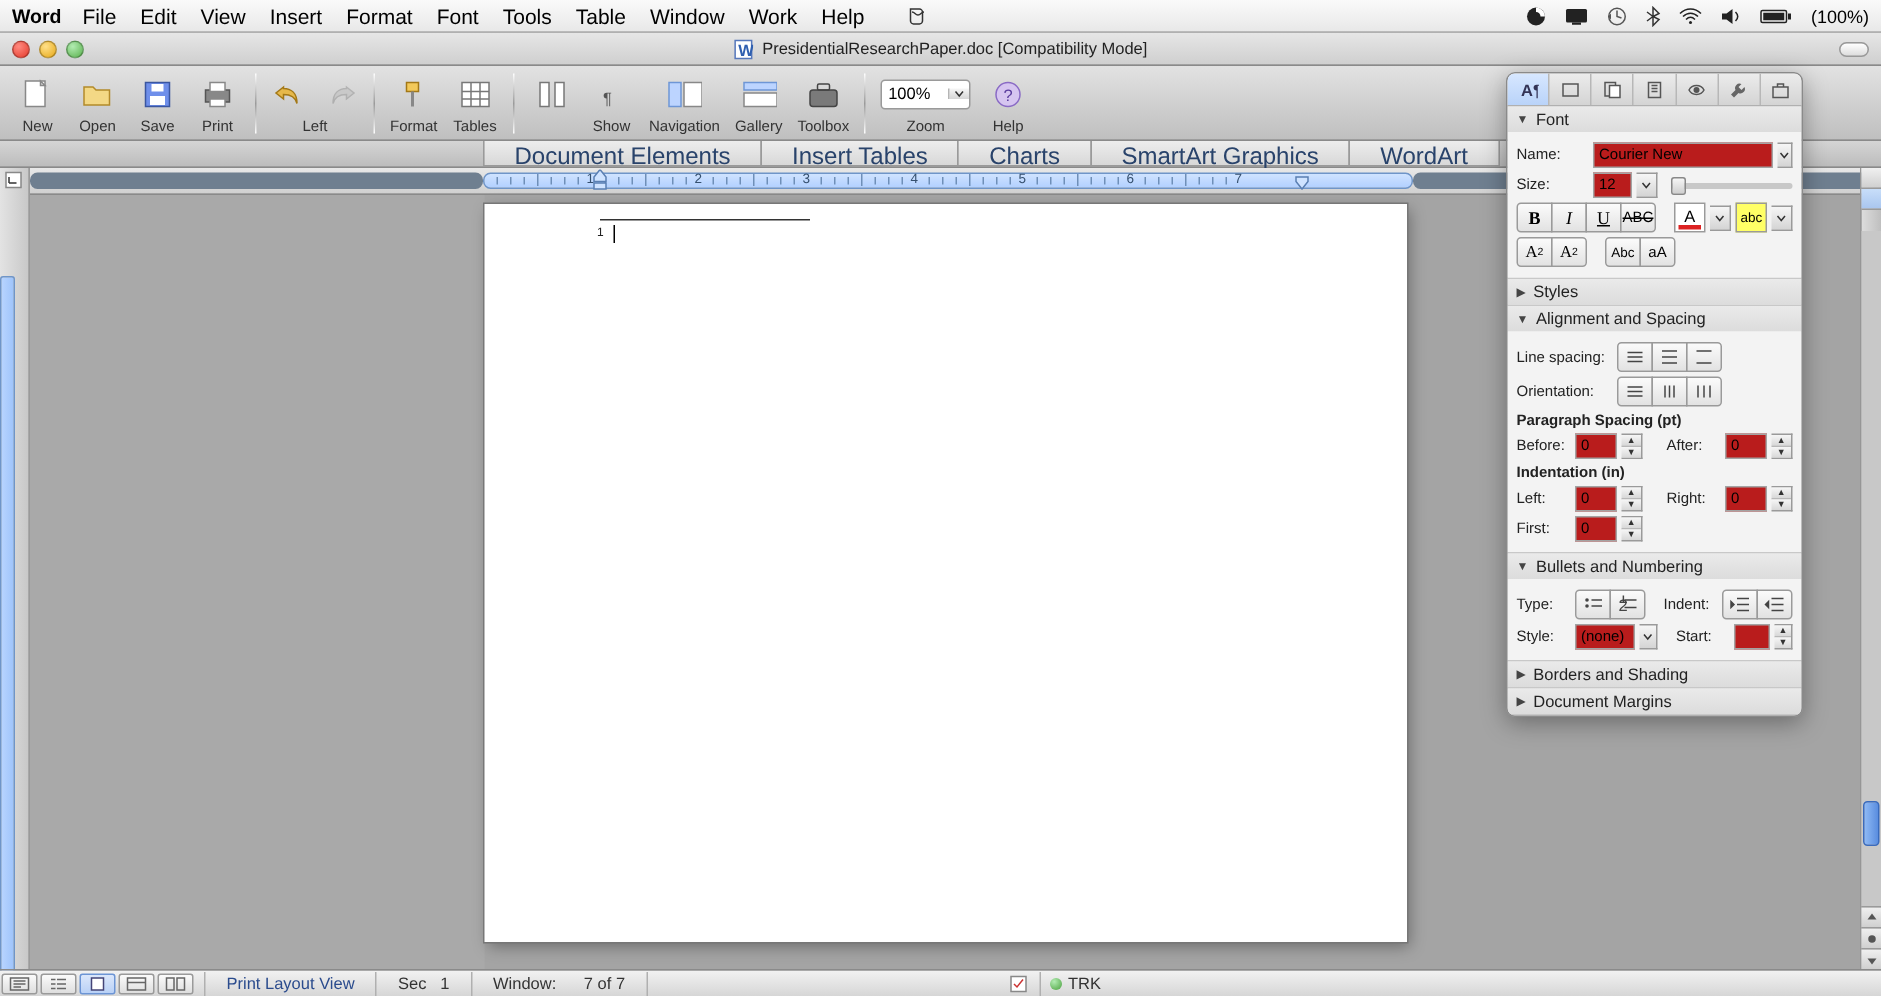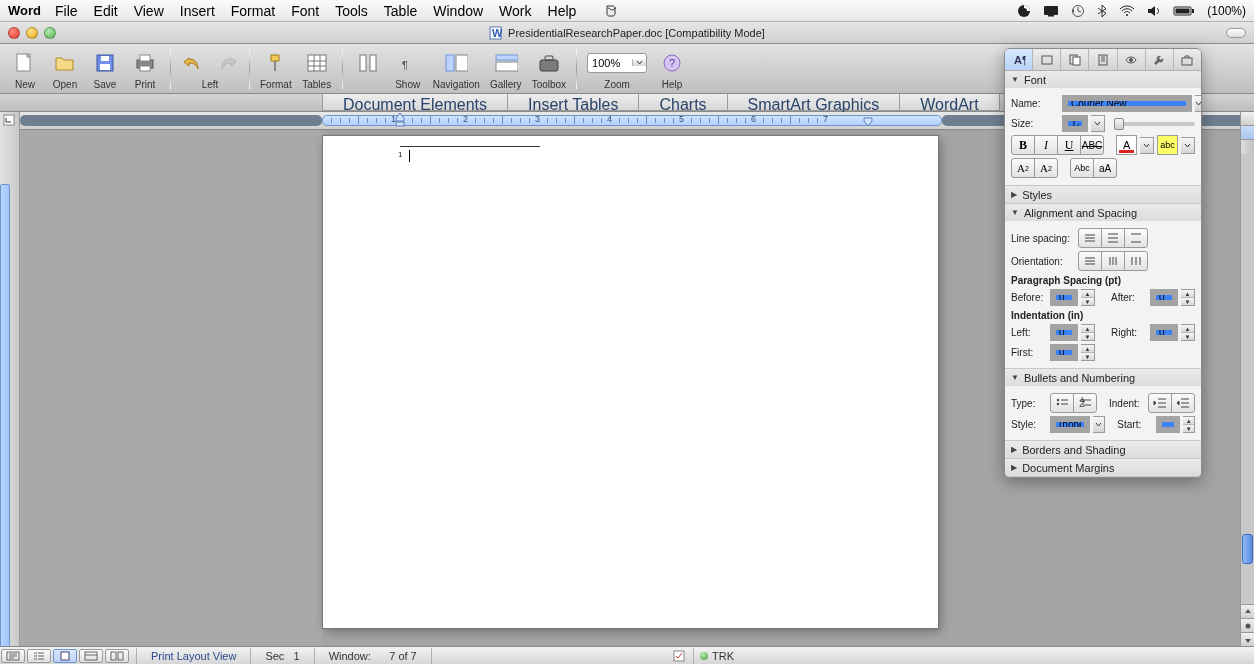--- a/index.html
+++ b/index.html
@@ -80,21 +80,21 @@
 .palette .tabs .tb{flex:1;display:flex;align-items:center;justify-content:center;border-right:1px solid #b7b7b7}
 .palette .tabs .tb:last-child{border-right:none}
 .palette .tabs .tb.active{background:linear-gradient(#d7e7ff,#b9d3f9)}
 .palette .sect{border-bottom:1px solid #c8c8c8}
 .palette .shead{height:17px;display:flex;align-items:center;padding:0 6px;background:linear-gradient(#eaeaea,#dcdcdc);font-size:10px;color:#222;gap:5px;cursor:default}
 .palette .shead .tri{font-size:8px;color:#444}
 .palette .sbody{padding:4px 6px;background:#f3f3f3}
 .palette .row{display:flex;align-items:center;margin:3px 0;gap:3px}
 .palette .row label{font-size:10px;color:#222;min-width:48px}
 .palette .row label.narrow{min-width:36px}
-.palette input[type=text]{height:17px;border:6px solid #a3a3a3;background:#3b82f6;padding:0 3px;font-size:10px;outline:none}
+.palette input[type=text]{height:17px;border:1px solid #a3a3a3;background:#b91c1c;padding:0 3px;font-size:10px;outline:none}
 .palette .dd{width:14px;height:17px;background:linear-gradient(#f6f6f6,#d4d4d4);border:1px solid #9a9a9a;border-left:none;display:flex;align-items:center;justify-content:center}
 .palette .stepper{width:14px;height:17px;display:flex;flex-direction:column;border:1px solid #9a9a9a;border-left:none}
 .palette .stepper div{flex:1;background:linear-gradient(#f6f6f6,#d8d8d8);display:flex;align-items:center;justify-content:center;font-size:6px;color:#333}
 .palette .stepper div:first-child{border-bottom:1px solid #b8b8b8}
 .palette .btnrow{display:flex}
 .palette .btnrow .b{width:24px;height:20px;border:1px solid #9a9a9a;background:linear-gradient(#fbfbfb,#e2e2e2);display:flex;align-items:center;justify-content:center;margin-left:-1px}
 .palette .btnrow .b:first-child{margin-left:0;border-radius:3px 0 0 3px}
 .palette .btnrow .b:last-child{border-radius:0 3px 3px 0}
 .palette .b.boldb{font-weight:bold;font-family:Georgia,serif;font-size:12px}
 .palette .b.italb{font-style:italic;font-family:Georgia,serif;font-size:12px}

